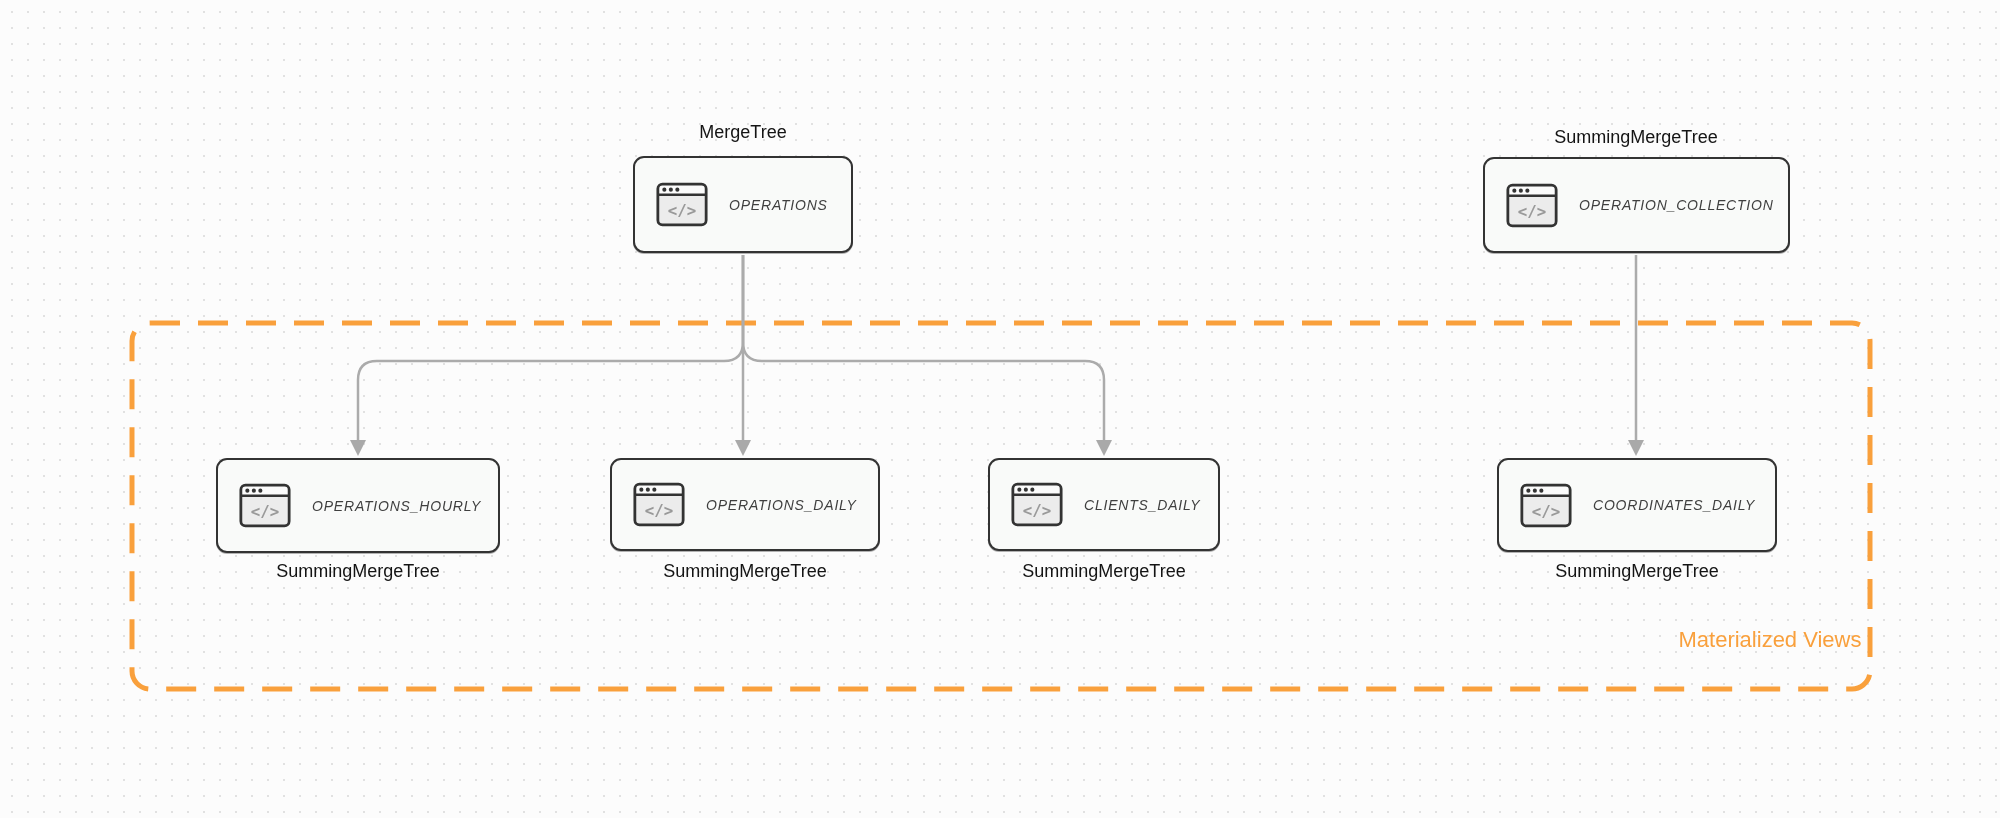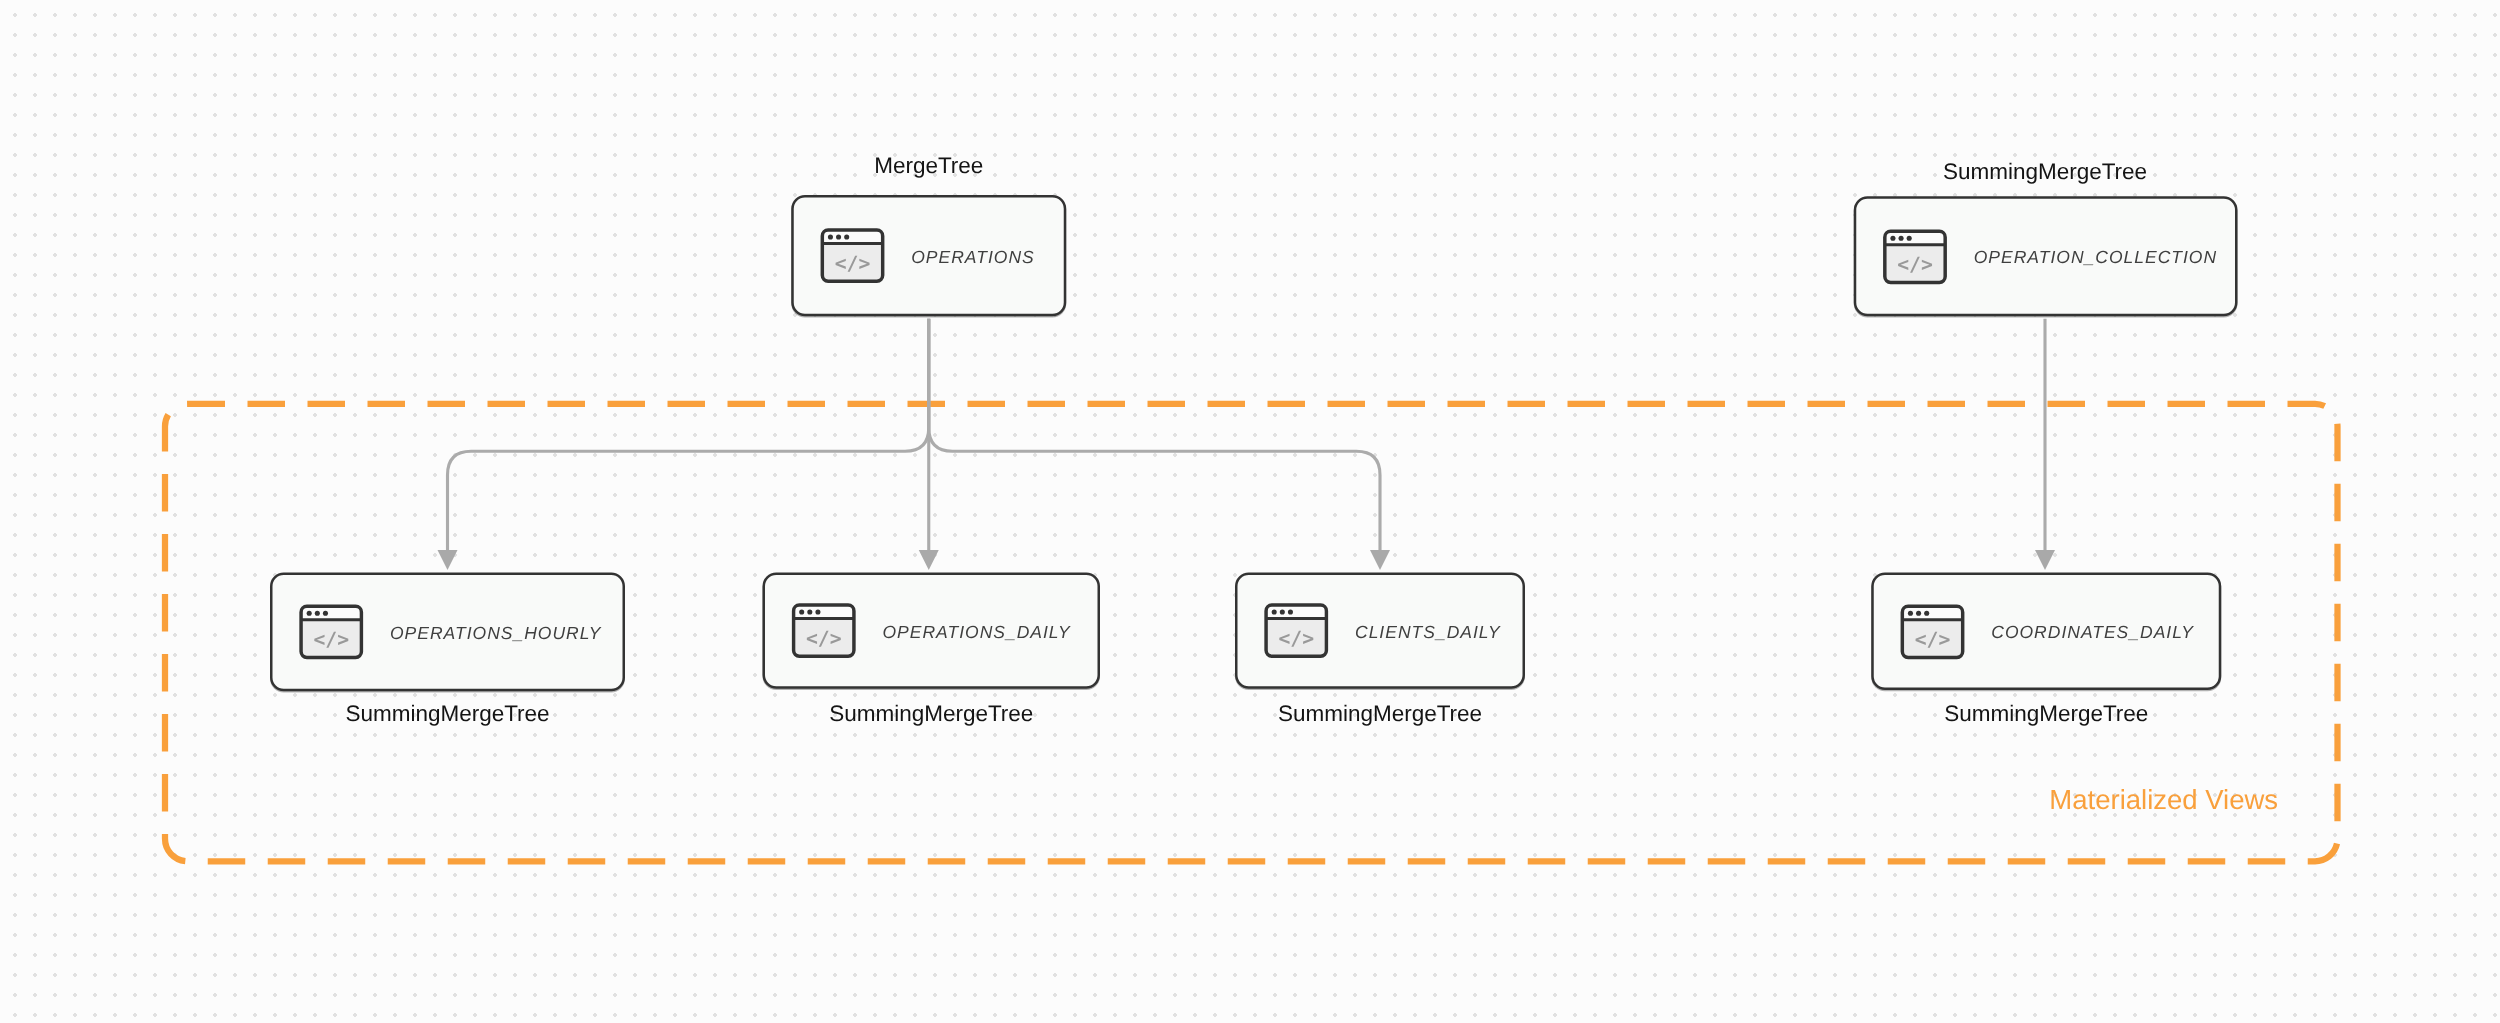--- a/index.html
+++ b/index.html
@@ -21,21 +21,21 @@
     font-style:italic;font-size:14px;color:#3F3F3F;
     letter-spacing:0.8px;white-space:nowrap;
   }
   .node-icon{flex:0 0 auto;display:block;line-height:0;}
   .engine-label{
     position:absolute;transform:translateX(-50%);
     font-size:18px;font-weight:400;color:#141414;white-space:nowrap;
   }
   .group-label{
     position:absolute;transform:translateX(-50%);
-    font-size:22px;font-weight:500;color:#F9A03C;white-space:nowrap;
+    font-size:22px;font-weight:500;color:#F9A03C;white-space:nowrap;margin-left:39px;
   }
 </style>
 </head>
 <body>
 
 <svg class="layer" width="2000" height="818" viewBox="0 0 2000 818">
 
   <g>
     <rect x="132" y="323" width="1738" height="366" rx="18" fill="none" stroke="#F9A03C" stroke-width="5" stroke-dasharray="30 18"></rect>
   </g>

